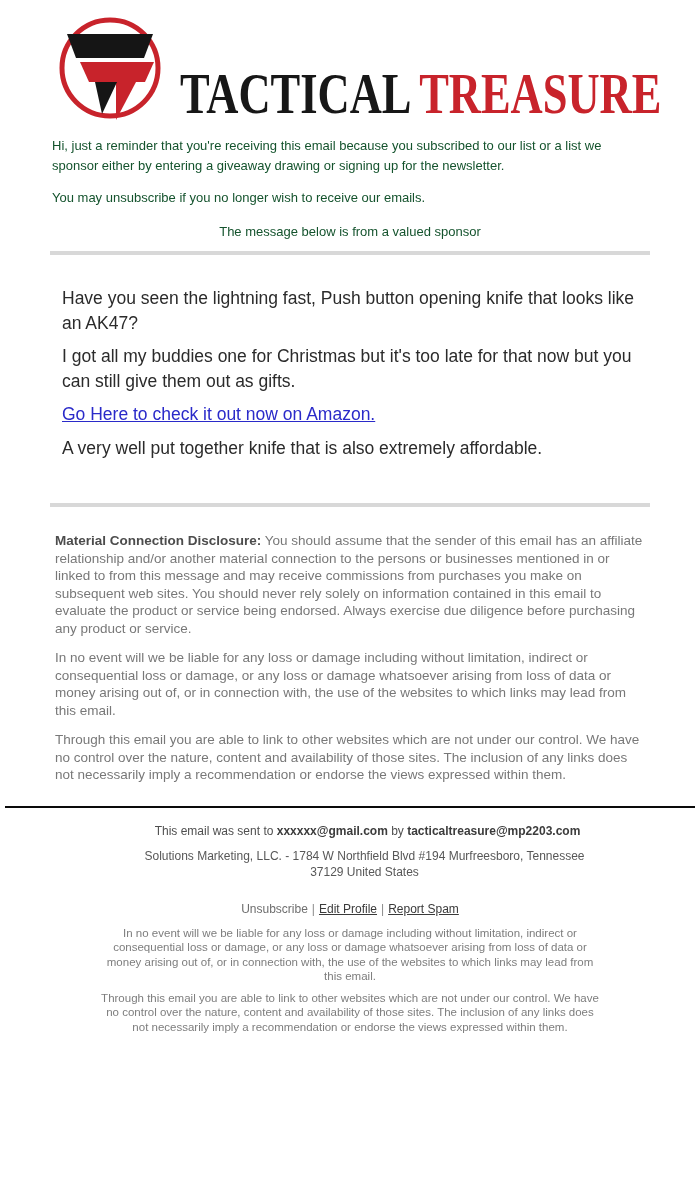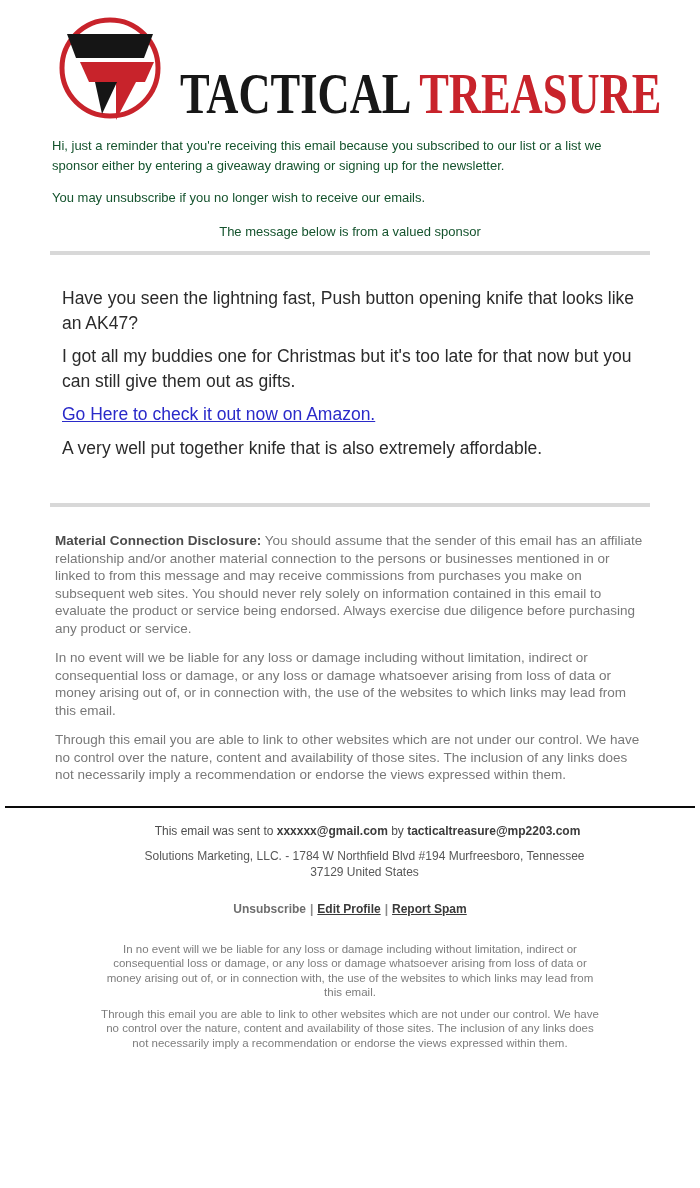--- a/index.html
+++ b/index.html
@@ -58,21 +58,21 @@
   .disclosure b { color: #4c4c4c; font-weight: 700; }
   .disclosure { padding-bottom: 10px; }
 
   
   .footer { text-align: center; padding-top: 16px; }
   .footer .sent { font-size: 12px; color: #4f4f4f; margin-bottom: 10px; margin-left: 35px; }
   .footer .sent b { color: #3c3c3c; }
   .footer .addr {
     font-size: 12px; color: #575757; line-height: 16px; margin-bottom: 22px; margin-left: 29px;
   }
-  .footer .links-row { font-size: 12px; color: #6e6e6e; margin-bottom: 26px; font-weight: bold; }
+  .footer .links-row { font-size: 12px; color: #6e6e6e; margin-bottom: 10px; }
   .footer .links-row .sep { margin: 0 4px; color: #8a8a8a; }
   .footer .links-row .plain-link { color: #6e6e6e; text-decoration: none; cursor: pointer; }
   .footer .links-row a { color: #3a3a3a; text-decoration: underline; cursor: pointer; }
   .footer .legal {
     font-size: 11.5px; line-height: 14.5px; color: #7d7d7d;
     max-width: 505px; margin: 0 auto 7px auto;
   }
 </style>
 </head>
 <body>

